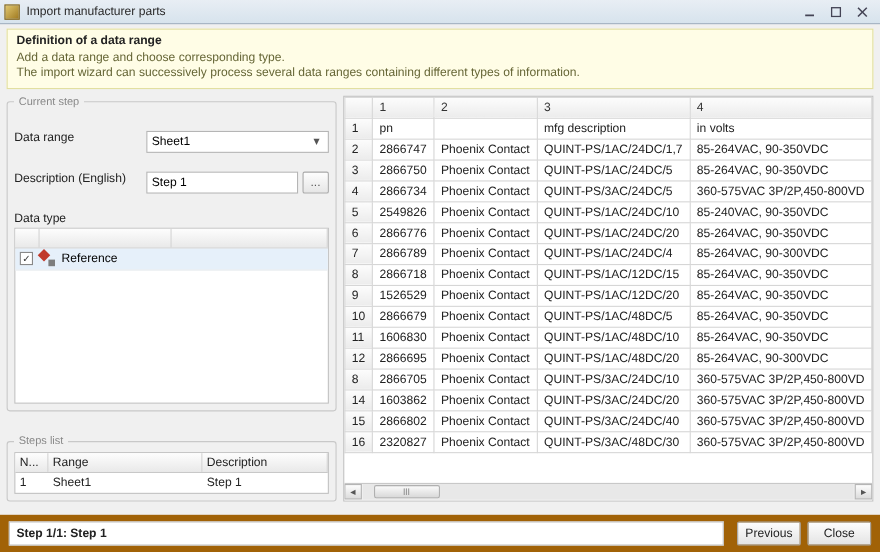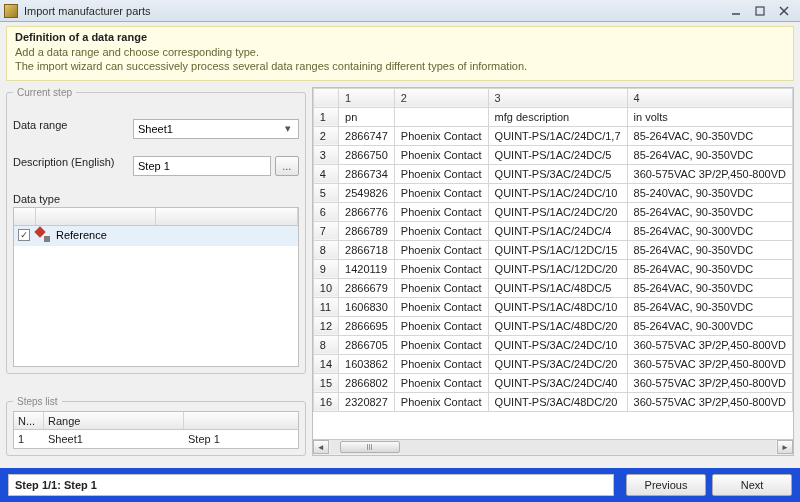--- a/index.html
+++ b/index.html
@@ -41,23 +41,23 @@
   .data-wrap { border:1px solid #c0c0c0; background:#fff; flex:1; display:flex; flex-direction:column; overflow:hidden; }
   .data-table { border-collapse:collapse; width:100%; }
   .data-table th, .data-table td { border:1px solid #d6d6d6; padding:1px 6px; height:19px; text-align:left; color:#222; white-space:nowrap; overflow:hidden; }
   .data-table th { background:linear-gradient(#fdfdfd,#ececec); font-weight:normal; color:#333; }
   .row-head { background:linear-gradient(#fdfdfd,#ececec); text-align:center; width:30px; color:#555; }
   .hscroll { height:16px; background:#efefef; border-top:1px solid #c8c8c8; display:flex; align-items:center; }
   .hs-btn { width:16px; height:14px; background:linear-gradient(#fdfdfd,#dcdcdc); border:1px solid #b5b5b5; display:flex; align-items:center; justify-content:center; color:#555; font-size:8px; }
   .hs-track { flex:1; height:14px; position:relative; background:#e8e8e8; margin:0 1px; }
   .hs-thumb { position:absolute; left:10px; width:60px; height:12px; top:1px; background:linear-gradient(#fafafa,#d9d9d9); border:1px solid #b0b0b0; border-radius:2px; display:flex; align-items:center; justify-content:center; gap:1px; }
   .hs-thumb span { width:1px; height:6px; background:#999; }
-  .footer { position:absolute; left:0; right:0; bottom:0; height:34px; display:flex; align-items:center; padding:0 8px; background:#1d4ed8; }
+  .footer { position:absolute; left:0; right:0; bottom:0; height:34px; display:flex; align-items:center; padding:0 8px; background:#a16207; }
   .status { flex:1; border:1px solid #c0c0c0; background:#fff; height:22px; margin-right:6px; padding:0 6px; display:flex; align-items:center; font-weight:bold; color:#222; }
-  .nav-btn { width:80px; height:22px; margin-left:6px; background:linear-gradient(#fdfdfd,#e4e4e4); border:1px solid #aaa; border-radius:2px; text-align:center; line-height:20px; color:#222; }
+  .nav-btn { width:58px; height:22px; margin-left:6px; background:linear-gradient(#fdfdfd,#e4e4e4); border:1px solid #aaa; border-radius:2px; text-align:center; line-height:20px; color:#222; }
   .nav-btn.disabled { color:#9a9a9a; }
   .c1{width:55px}.c2{width:95px}.c3{width:160px}.c4{width:170px}
 </style>
 </head>
 <body>
 
 <div class="titlebar">
   <div class="icon"></div>
   <div class="title">Import manufacturer parts</div>
   <div class="winbtn">
@@ -120,20 +120,21 @@
           </div>
         </div>
       </fieldset>
 
       <fieldset>
         <legend>Steps list</legend>
         <div class="steps-grid">
           <div class="steps-head">
             <div class="sh-cell" style="width:30px">N...</div>
             <div class="sh-cell" style="width:140px">Range</div>
+            <div class="sh-cell" style="flex:1">Description</div>
           </div>
           <div class="steps-body-row">
             <div class="sb-cell" style="width:30px">1</div>
             <div class="sb-cell" style="width:140px">Sheet1</div>
             <div class="sb-cell" style="flex:1">Step 1</div>
           </div>
         </div>
       </fieldset>
     </div>
 
@@ -201,21 +202,21 @@
               </tr>
               <tr>
                 <td class="row-head">8</td>
                 <td class="c1">2866718</td>
                 <td class="c2">Phoenix Contact</td>
                 <td class="c3">QUINT-PS/1AC/12DC/15</td>
                 <td class="c4">85-264VAC, 90-350VDC</td>
               </tr>
               <tr>
                 <td class="row-head">9</td>
-                <td class="c1">1420119</td>
+                <td class="c1">1526529</td>
                 <td class="c2">Phoenix Contact</td>
                 <td class="c3">QUINT-PS/1AC/12DC/20</td>
                 <td class="c4">85-264VAC, 90-350VDC</td>
               </tr>
               <tr>
                 <td class="row-head">10</td>
                 <td class="c1">2866679</td>
                 <td class="c2">Phoenix Contact</td>
                 <td class="c3">QUINT-PS/1AC/48DC/5</td>
                 <td class="c4">85-264VAC, 90-350VDC</td>
@@ -252,21 +253,21 @@
                 <td class="row-head">15</td>
                 <td class="c1">2866802</td>
                 <td class="c2">Phoenix Contact</td>
                 <td class="c3">QUINT-PS/3AC/24DC/40</td>
                 <td class="c4">360-575VAC 3P/2P,450-800VD</td>
               </tr>
               <tr>
                 <td class="row-head">16</td>
                 <td class="c1">2320827</td>
                 <td class="c2">Phoenix Contact</td>
-                <td class="c3">QUINT-PS/3AC/48DC/20</td>
+                <td class="c3">QUINT-PS/3AC/48DC/30</td>
                 <td class="c4">360-575VAC 3P/2P,450-800VD</td>
               </tr>
             </tbody>
         </table>
         <div style="flex:1"></div>
         <div class="hscroll">
           <div class="hs-btn">◄</div>
           <div class="hs-track">
               <div class="hs-thumb">
                 <span></span>
@@ -277,14 +278,14 @@
           <div class="hs-btn">►</div>
         </div>
       </div>
     </div>
   </div>
 </div>
 
 <div class="footer">
   <div class="status">Step 1/1: Step 1</div>
   <div class="nav-btn">Previous</div>
-  <div class="nav-btn">Next</div>
+  <div class="nav-btn">Close</div>
 </div>
 
 </body></html>

